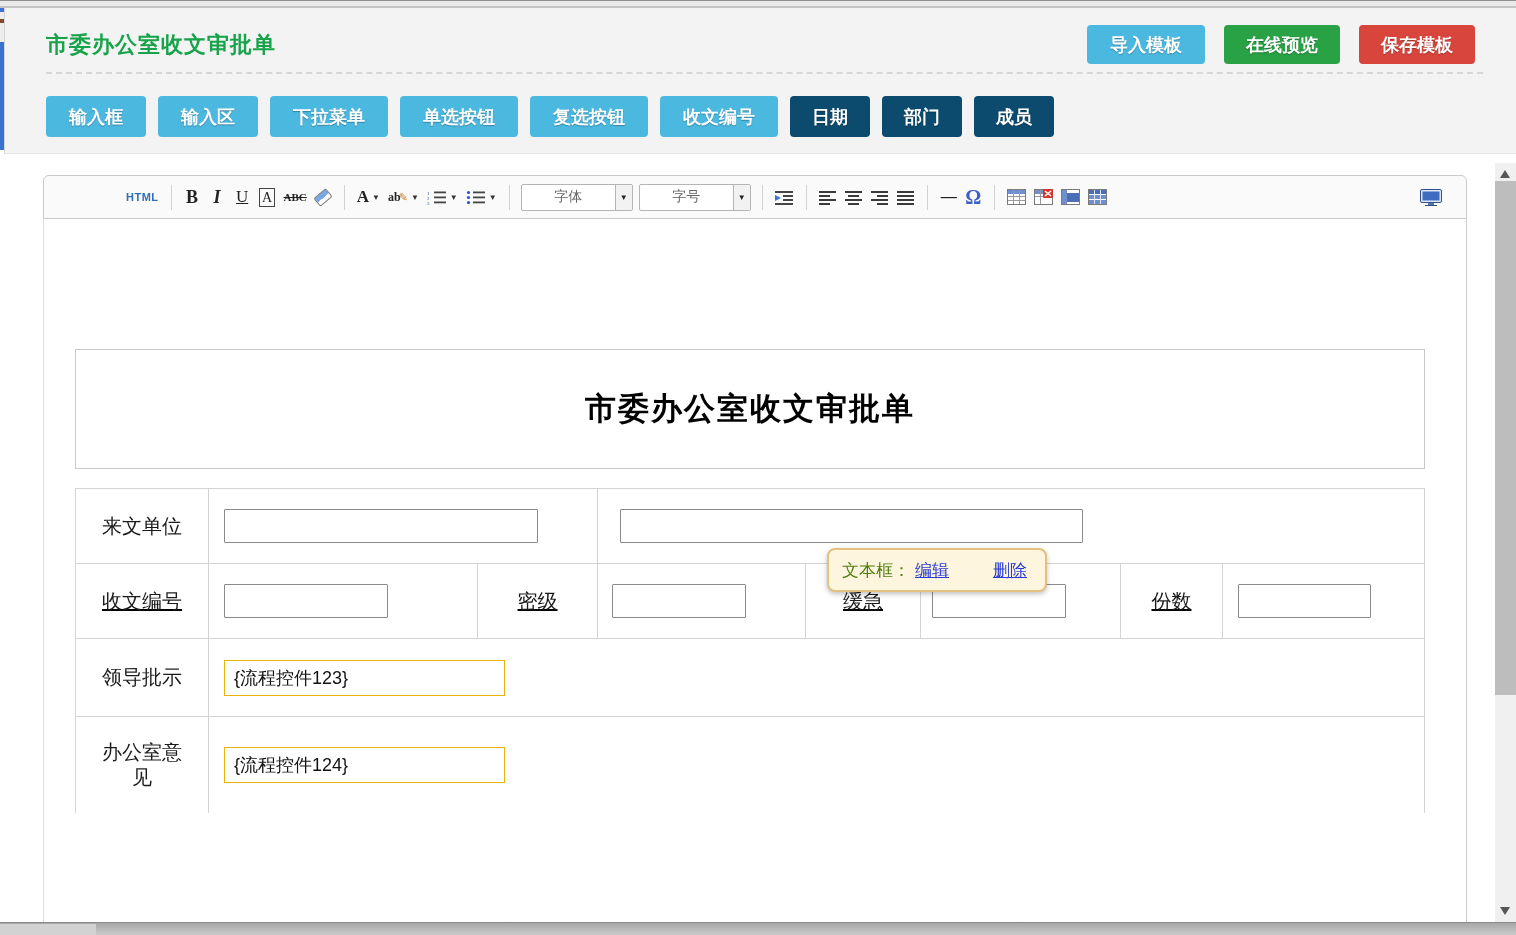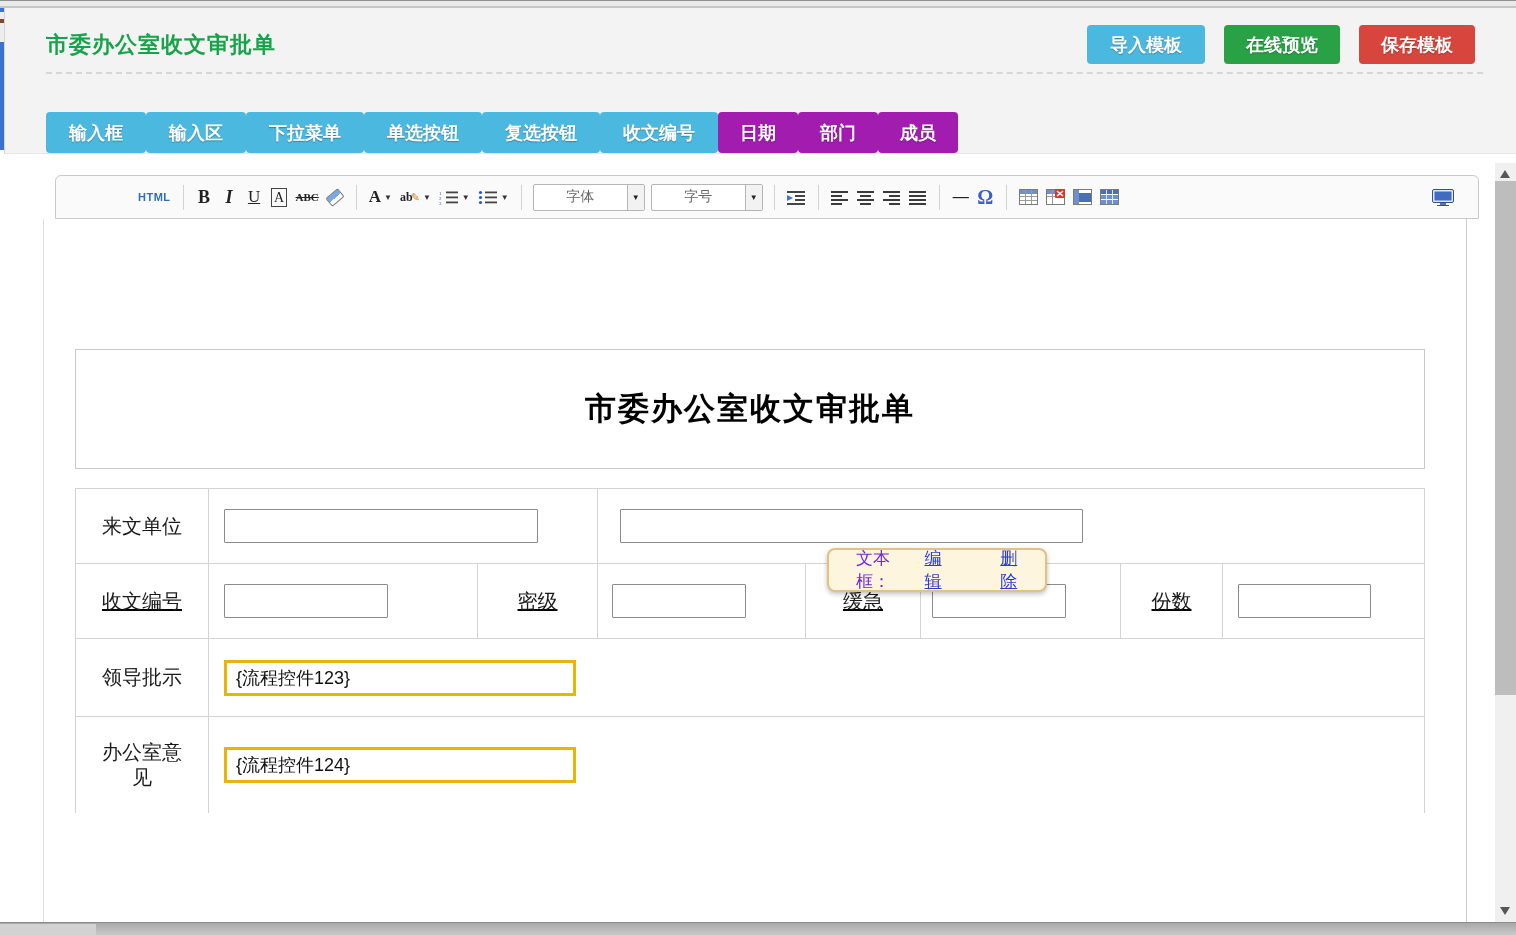--- a/index.html
+++ b/index.html
@@ -17,31 +17,31 @@
   
   .header-panel { position:absolute; left:4px; top:8px; width:1512px; height:146px;
     background:#f3f3f3; border-left:1px solid #d5d5d5; border-bottom:1px solid #e6e6e6; z-index:5; }
   .page-title { position:absolute; left:41px; top:22px; font-family:"Liberation Serif",serif;
     font-weight:bold; font-size:22px; color:#17a349; letter-spacing:1px; }
   .dashed-sep { position:absolute; left:41px; top:64px; width:1437px; border-top:2px dashed #d6d6d6; }
   .action-buttons { position:absolute; right:41px; top:17px; display:flex; gap:13px; }
   .btn { border:none; cursor:pointer; color:#fff; font-family:"Liberation Serif",serif;
     font-weight:bold; border-radius:4px; text-shadow:0 1px 1px rgba(0,0,0,.28); }
   .btn.act { height:39px; padding:0 22px; font-size:18px;margin-left:6px; }
-  .control-buttons { position:absolute; left:41px; top:104px; display:flex; }
+  .control-buttons { position:absolute; left:41px; top:88px; display:flex; gap:12px; }
   .btn.ctl { height:41px; font-size:18px; }
   .btn.light { background:#4bb8e0; padding:0 23px; }
   .btn.green { background:#28a245; }
   .btn.red   { background:#d8453c; }
-  .btn.primary { background:#a21caf; padding:0 22px; }
+  .btn.primary { background:#0c4a6e; padding:0 22px; }
 
   
   .editor-toolbar { position:absolute; left:43px; top:175px; width:1424px; height:44px;
     background:#fafafa; border:1px solid #c9c9c9; border-radius:6px 6px 0 0;
-    display:flex; align-items:center; padding-left:78px; padding-right:20px; z-index:6;margin-left:12px; }
+    display:flex; align-items:center; padding-left:78px; padding-right:20px; z-index:6; }
   .sep { width:1px; height:25px; background:#d2d2d2; margin:0 8px; flex:none; }
   .tb { height:30px; min-width:25px; border:0; background:transparent; cursor:pointer;
     display:inline-flex; align-items:center; justify-content:center;
     font-family:"Liberation Serif",serif; color:#222; padding:0 4px; border-radius:3px; flex:none; }
   .tb.html-btn { font-family:"Liberation Sans",sans-serif; font-size:11px; font-weight:bold;
     color:#2d6fb7; letter-spacing:.5px; }
   .tb.b  { font-size:18px; font-weight:bold; }
   .tb.i  { font-size:18px; font-style:italic; font-weight:bold; }
   .tb.u  { font-size:17px; text-decoration:underline; }
   .tb.abox span { border:1.5px solid #444; padding:0 2px; font-size:14px; line-height:17px; }
@@ -69,29 +69,29 @@
     font-size:31px; font-weight:bold; color:#000; letter-spacing:2px; }
   .form-table { position:absolute; left:31px; top:269px; width:1350px;
     border:1px solid #d3d3d3; border-bottom:none; }
   .tr { display:flex; border-bottom:1px solid #d3d3d3; }
   .td { border-right:1px solid #d3d3d3; display:flex; align-items:center; flex:none; }
   .td:last-child { border-right:none; }
   .td.label { justify-content:center; font-size:20px; color:#1a1a1a; text-align:center;
     padding:0 22px; line-height:1.25; }
   .fi { border:1px solid #8b8b8b; background:#fff; height:34px; border-radius:1px;
     font-size:17px; padding:0 8px; color:#111; outline:none; }
-  .token { border:3px solid #eab308; background:#fff; height:36px; width:352px;
+  .token { border:1px solid #eab308; background:#fff; height:36px; width:281px;
     display:flex; align-items:center; padding:0 9px; font-size:18px; color:#111; }
 
   
   .tooltip { position:absolute; left:783px; top:329px; width:220px; height:44px; z-index:12;
     background:#fdf5dd; border:2px solid #e3c180; border-radius:8px;
     box-shadow:0 2px 5px rgba(0,0,0,.25); display:flex; align-items:center; padding:0 13px;
     font-family:"Liberation Serif",serif; font-size:17px; }
-  .tooltip .tlabel { color:#6d28d9;margin-left:14px; }
+  .tooltip .tlabel { color:#4d7c0f; }
   .tooltip a { color:#2a3cd0; text-decoration:underline; cursor:pointer; }
   .tooltip .edit { margin-left:5px; }
   .tooltip .del { margin-left:44px; }
 
   
   .vscroll { position:absolute; right:0; top:163px; width:21px; height:759px; background:#f0f0f0; z-index:35; }
   .vscroll .thumb { position:absolute; left:0; top:18px; width:21px; height:514px; background:#bdbdbd; }
   .arr { position:absolute; left:5px; width:0; height:0; border-left:5.5px solid transparent;
     border-right:5.5px solid transparent; }
   .arr.up { top:7px; border-bottom:8px solid #565656; }

